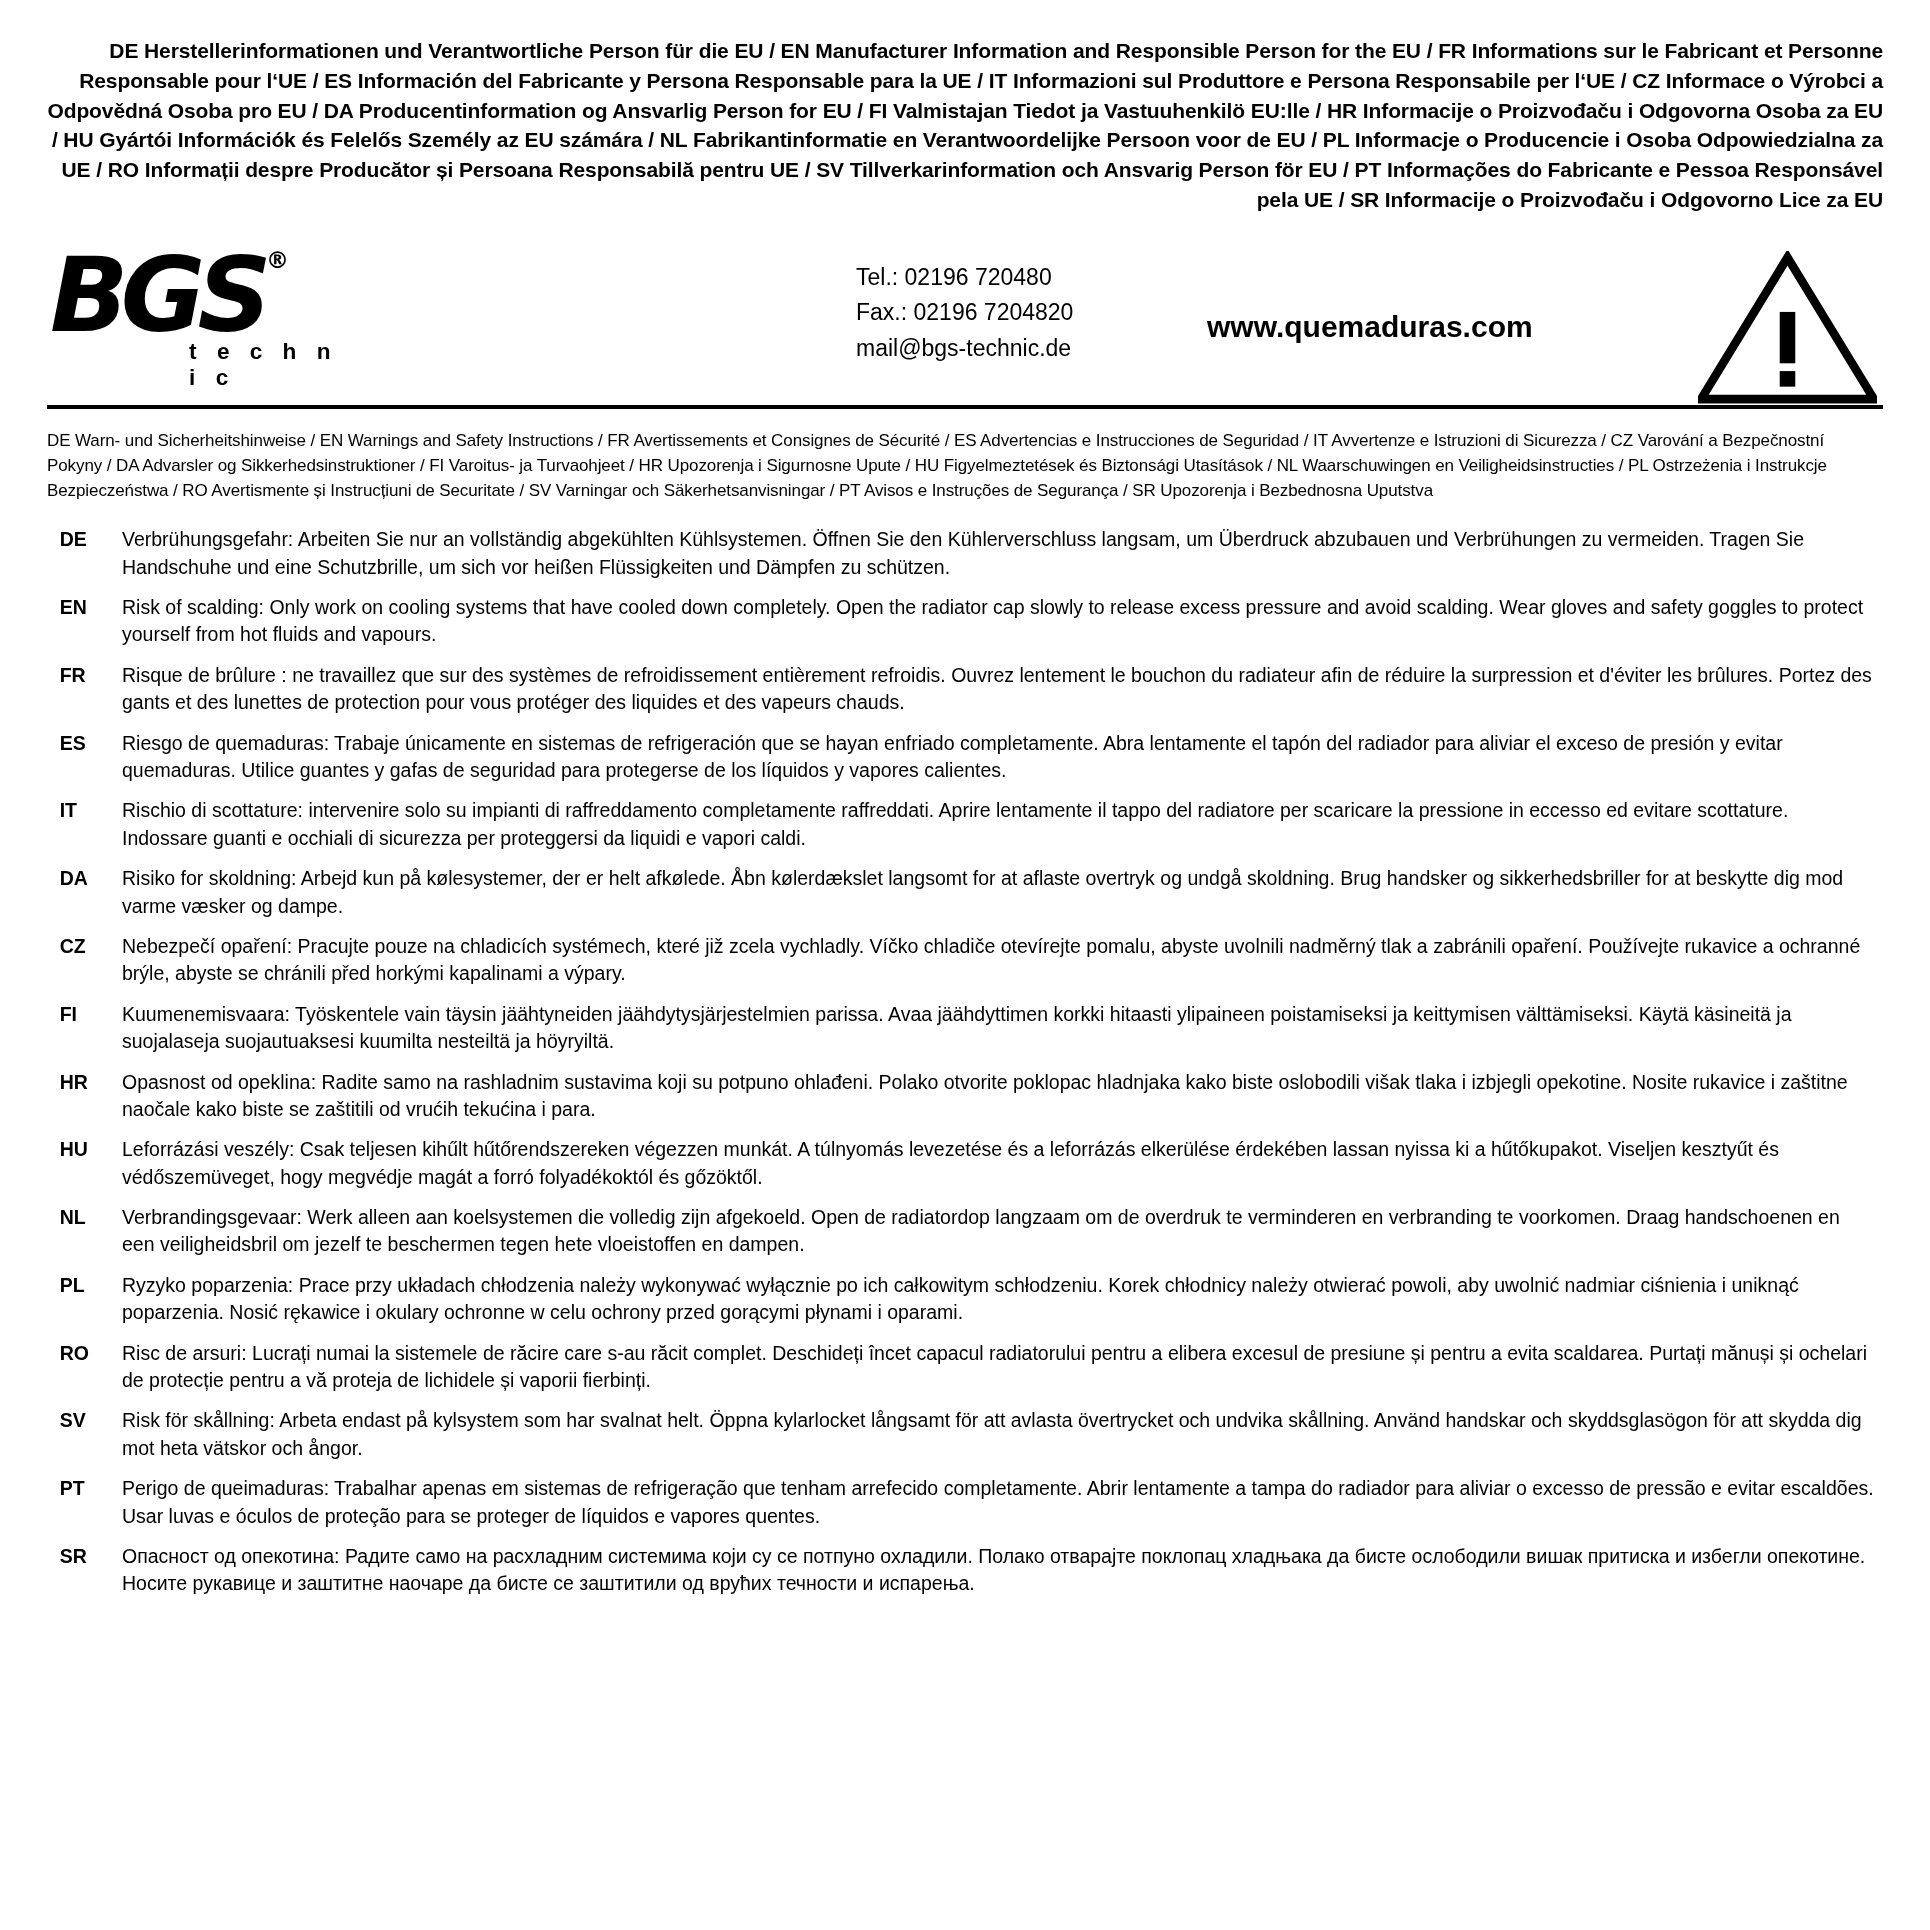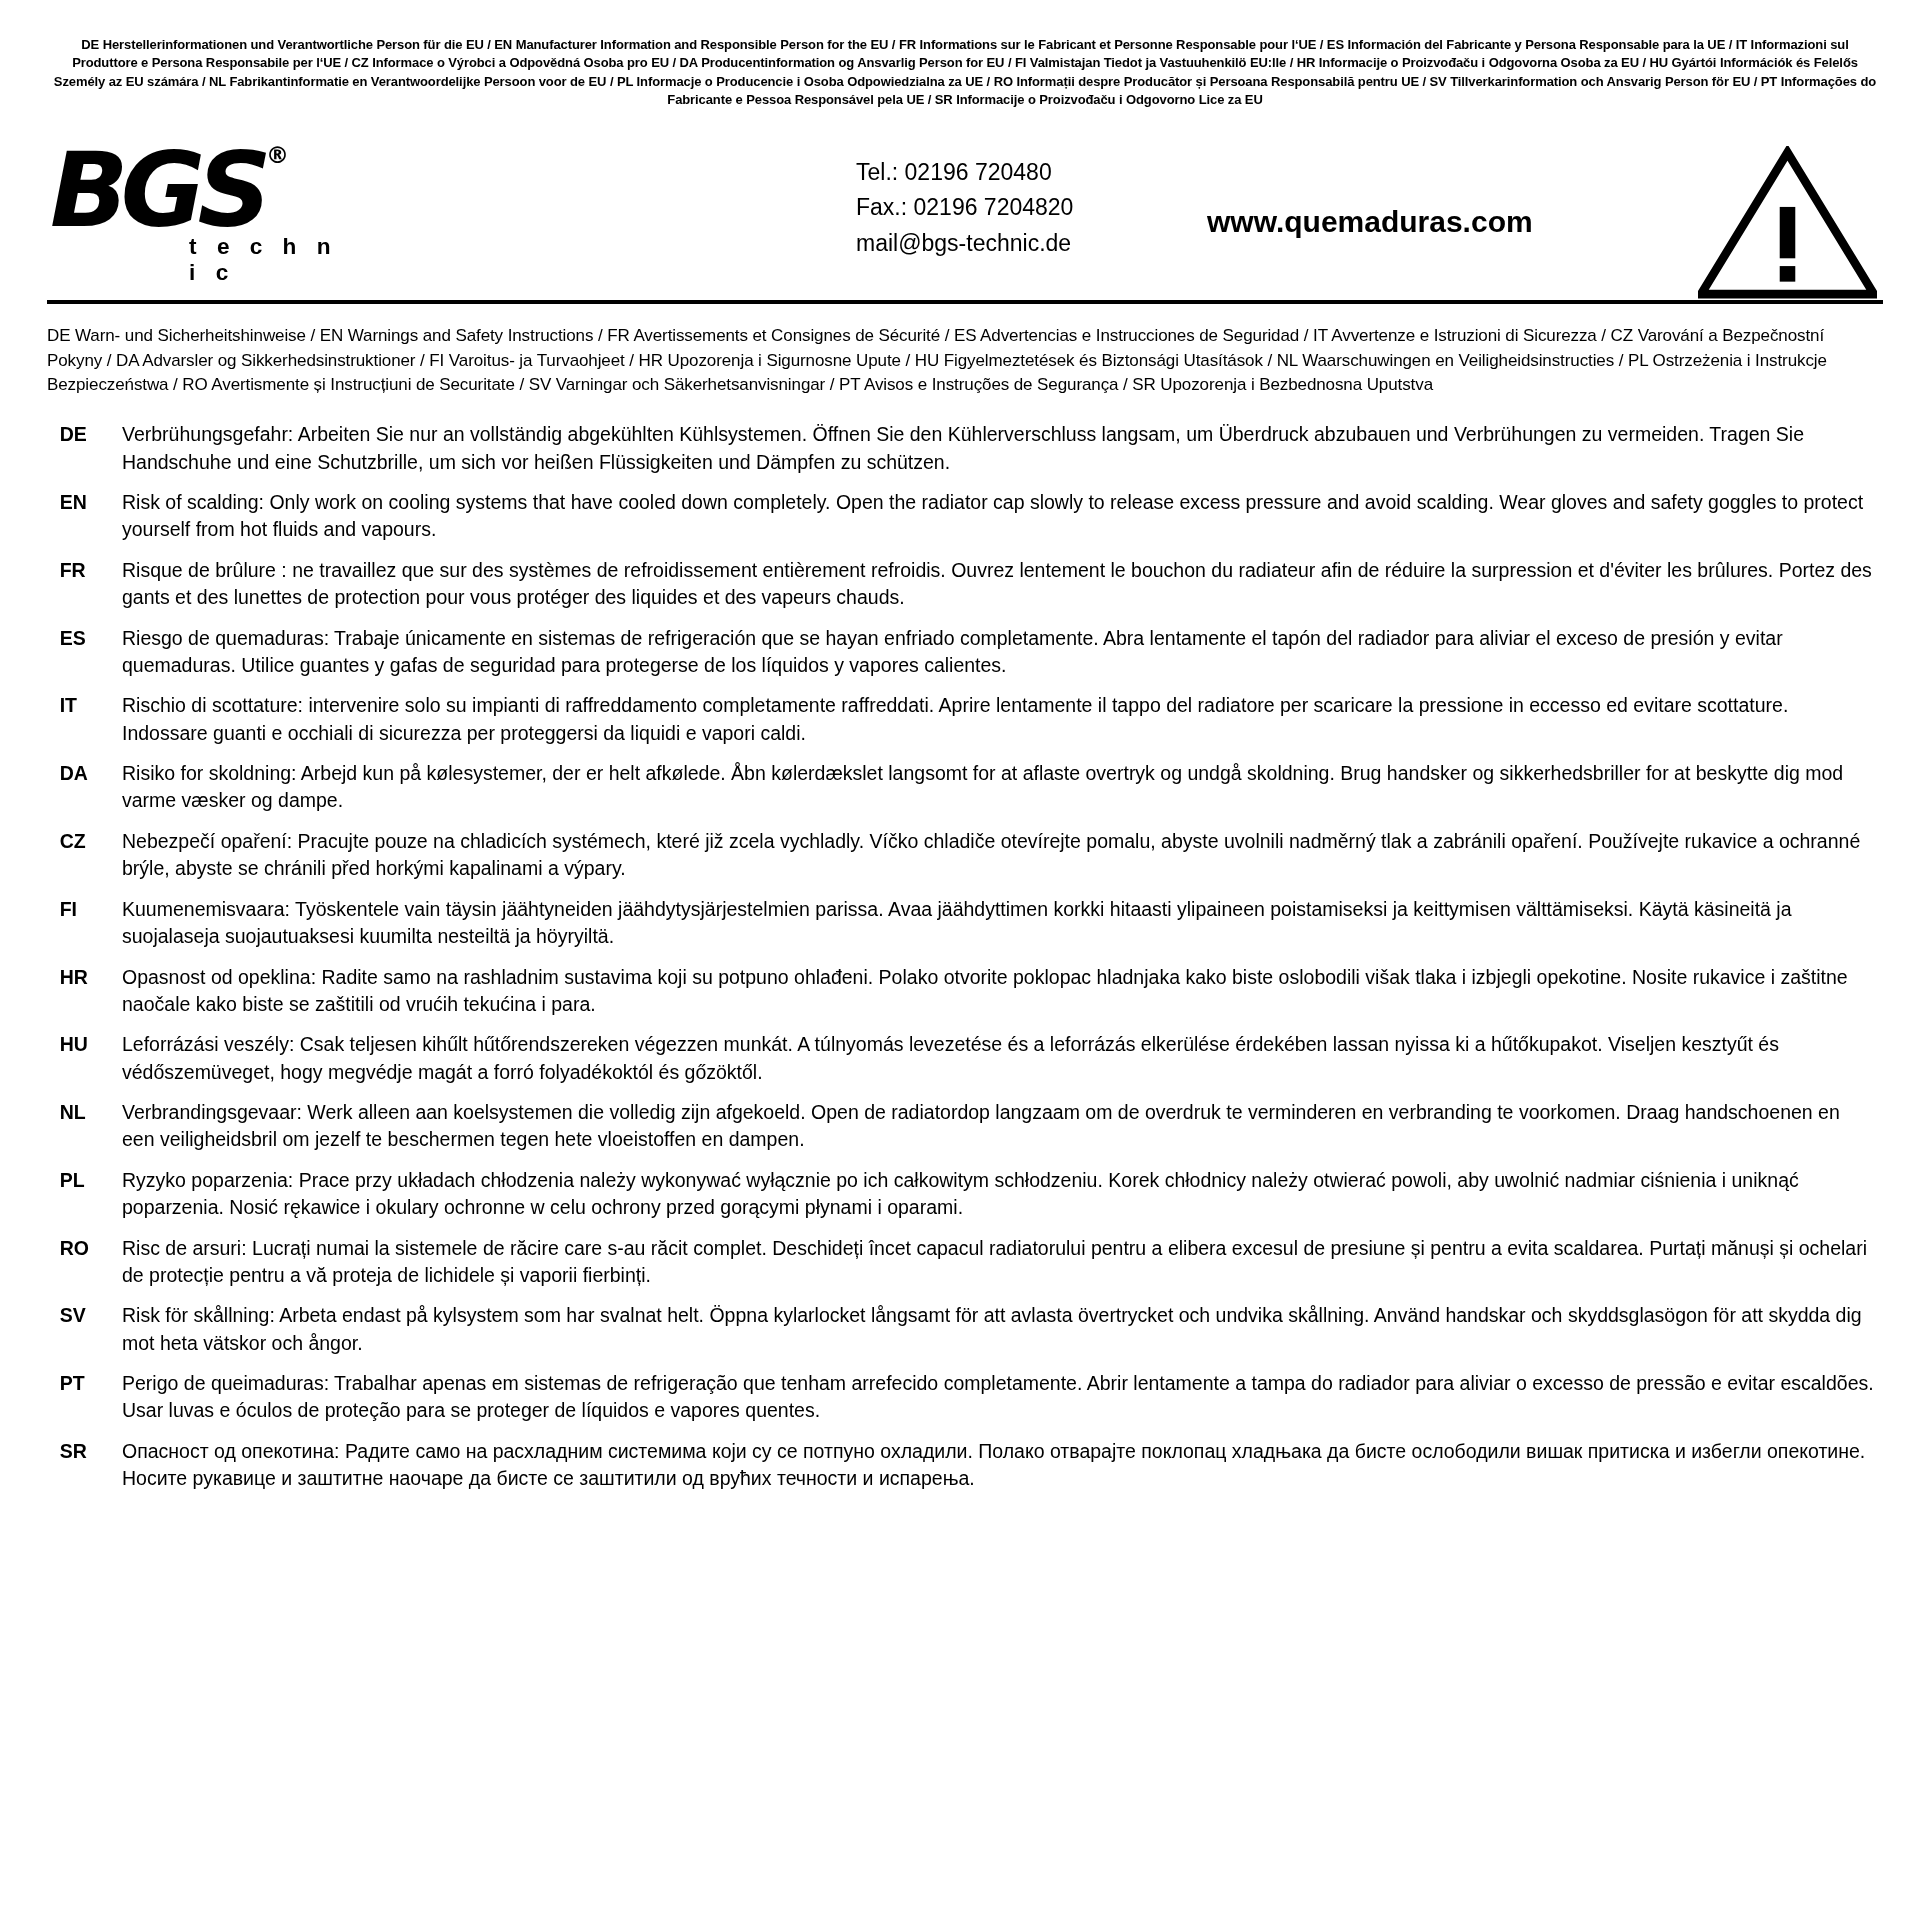--- a/index.html
+++ b/index.html
@@ -16,26 +16,26 @@
   }
   .page {
     box-sizing: border-box;
     width: 1930px;
     height: 1930px;
     padding: 36px 47px 0 47px;
   }
 
   
   .top-heading {
-    font-size: 13px;
+    font-size: 21px;
     font-weight: bold;
     line-height: 1.42;
     letter-spacing: -0.1px;
     margin: 0 0 17px 0;
-    text-align: center;
+    text-align: right;
     word-spacing: 0px;
   }
 
   
   .company-band {
     position: relative;
     height: 173px;
     border-bottom: 4.7px solid #000;
     margin-bottom: 20px;
   }

